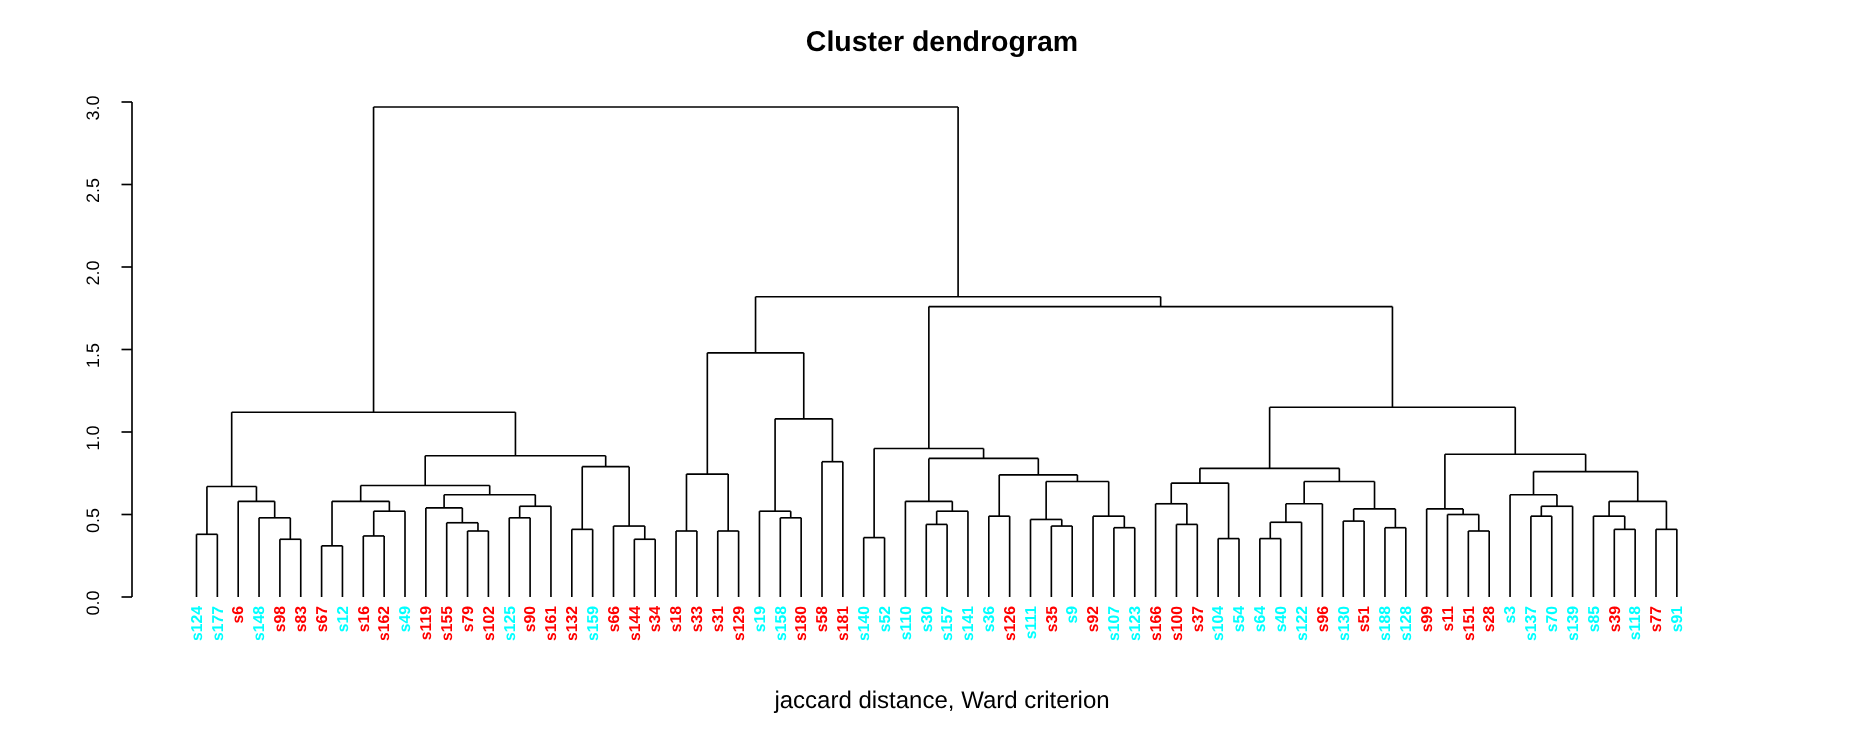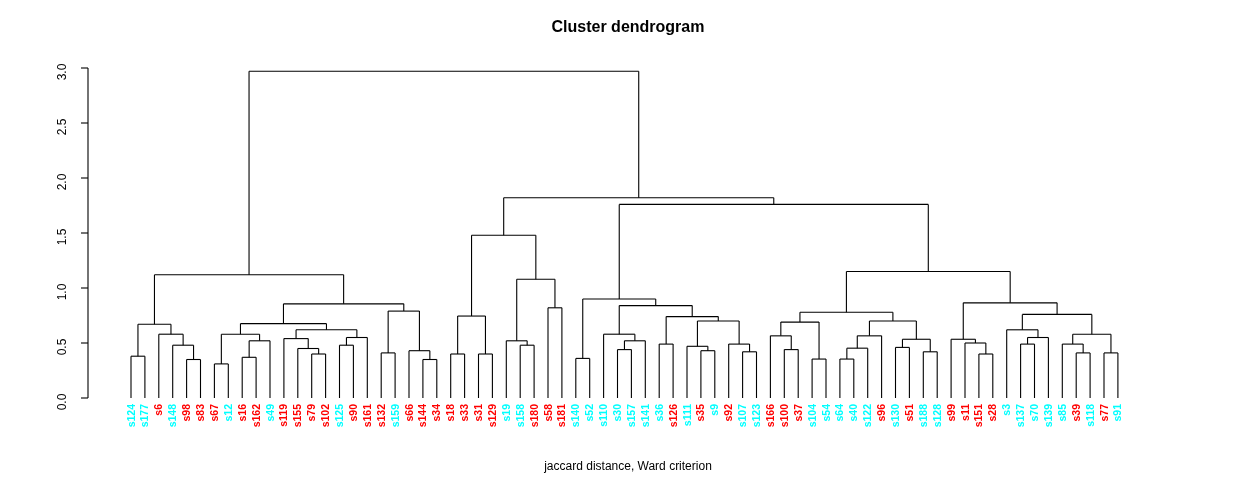--- a/index.html
+++ b/index.html
@@ -1,21 +1,21 @@
 <!DOCTYPE html>
 <html><head>
 <meta charset="utf-8">
 <style>
   html,body{margin:0;padding:0;background:#ffffff;}
   .figure{position:relative;width:1238px;height:500px;background:#ffffff;overflow:hidden;
           font-family:"Liberation Sans", sans-serif;}
   .chart-title{position:absolute;left:88px;top:18px;width:1080px;text-align:center;
-               font-size:16px;font-weight:bold;color:#000;}
+               font-size:19px;font-weight:bold;color:#000;}
   .chart-caption{position:absolute;left:88px;top:459px;width:1080px;text-align:center;
-                 font-size:12px;font-weight:normal;color:#000;}
+                 font-size:16px;font-weight:normal;color:#000;}
   svg text{font-family:"Liberation Sans", sans-serif;}
 </style>
 </head>
 <body>
 
 <div class="figure">
   <div class="chart-title">Cluster dendrogram</div>
   <svg id="dendro-svg" width="1238" height="500" viewBox="0 0 1238 500">
       <g>
         <line x1="88" y1="68" x2="88" y2="398" stroke="#000000" stroke-width="1.1"></line>

